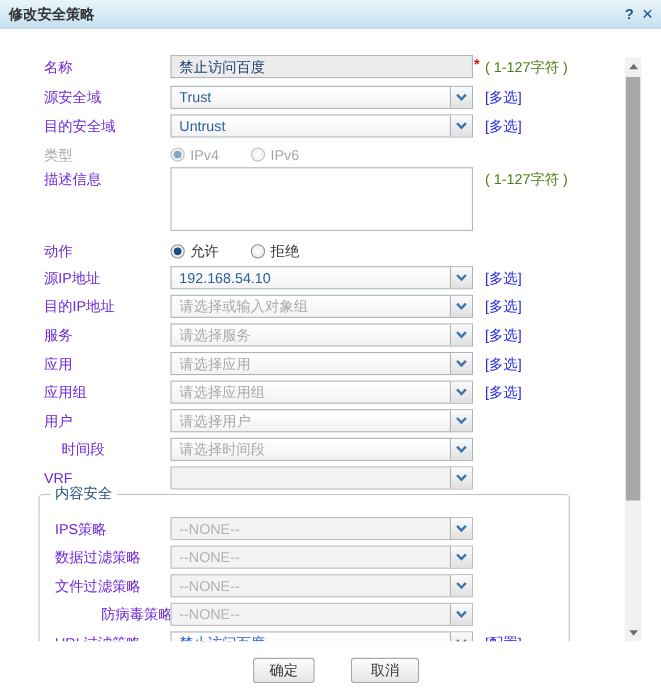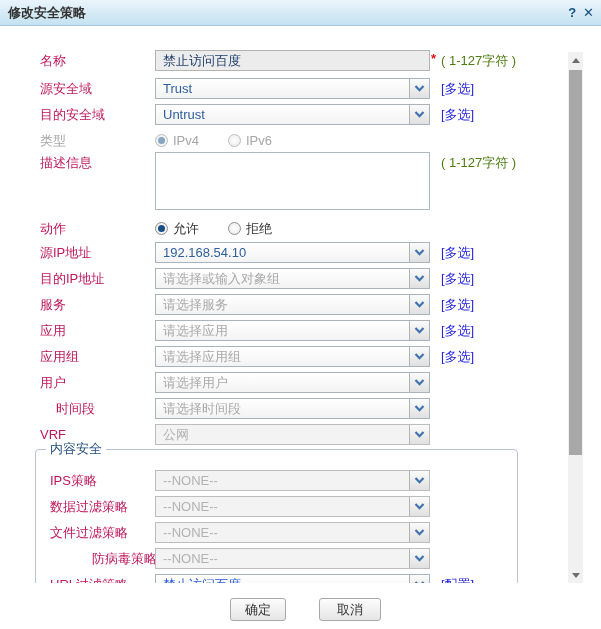--- a/index.html
+++ b/index.html
@@ -13,21 +13,21 @@
     background:linear-gradient(#eaf5fb,#c5e1f1);
     border-bottom:1px solid #a5c9de;
     display:flex;align-items:center;
   }
   .titlebar .title{font-weight:bold;color:#333;padding-left:8px;font-size:13px;}
   .titlebar .win-icons{position:absolute;right:7px;top:0;height:25px;display:flex;align-items:center;gap:7px;}
   .titlebar .win-icons span{color:#17507f;font-weight:bold;font-size:13px;cursor:pointer;line-height:25px;}
   
   #form-viewport{position:absolute;left:0;top:26px;width:566px;height:557px;overflow:hidden;}
   .row{position:absolute;left:0;width:566px;height:21px;}
-  .lbl{position:absolute;top:0;line-height:21px;color:#be185d;white-space:nowrap;}
+  .lbl{position:absolute;top:0;line-height:21px;color:#6d28d9;white-space:nowrap;}
   .lbl.dis{color:#a6a6a6;}
   
   .txt-input{
     position:absolute;left:155px;top:0;width:273px;height:19px;
     background:#ececec;border:1px solid #b4b4b4;
     line-height:19px;padding-left:7px;box-sizing:content-box;width:266px;
     color:#22406e;overflow:hidden;white-space:nowrap;
   }
   
   .textarea{
@@ -250,21 +250,20 @@
         <span class="chev">
           <svg width="11" height="7" viewBox="0 0 11 7">
             <path d="M1.5 1 L5.5 5.2 L9.5 1" fill="none" stroke="#3f74ae" stroke-width="2.2"></path>
           </svg>
         </span>
       </div>
     </div>
     <div class="row" style="top: 398px;">
       <span class="lbl" style="left: 40px;">VRF</span>
       <div class="select disabled">
-        <span class="val">公网</span>
         <span class="chev">
           <svg width="11" height="7" viewBox="0 0 11 7">
             <path d="M1.5 1 L5.5 5.2 L9.5 1" fill="none" stroke="#3f74ae" stroke-width="2.2"></path>
           </svg>
         </span>
       </div>
     </div>
     <div class="row" style="top: 444px;">
       <span class="lbl" style="left: 50px;">IPS策略</span>
       <div class="select disabled">

